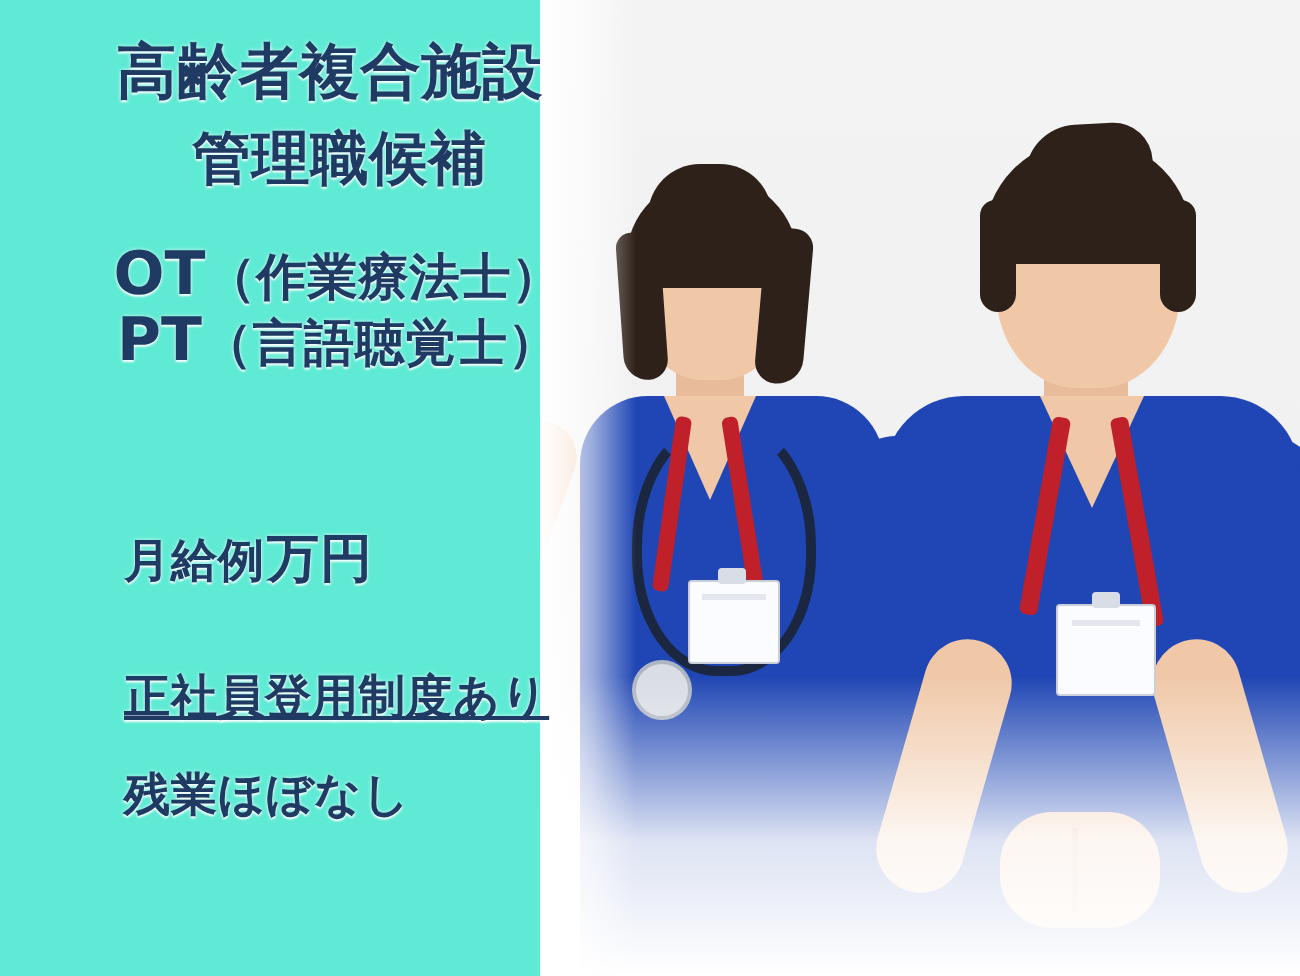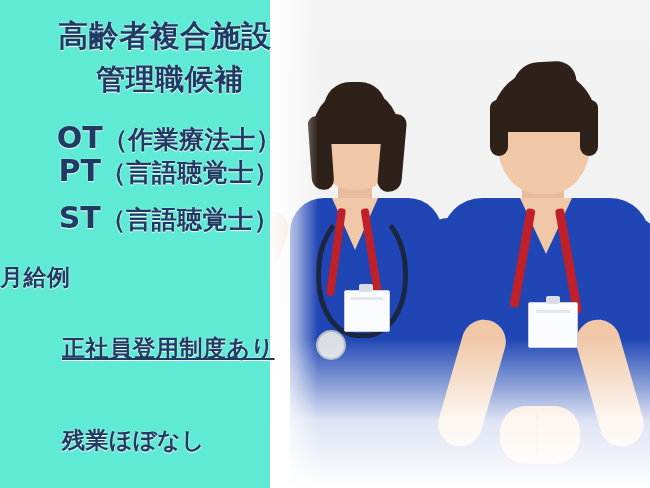--- a/index.html
+++ b/index.html
@@ -98,29 +98,29 @@
   }
   #l-head1{left:0;top:16px;width:330px;text-align:center;font-size:30px;}
   #l-head2{left:0;top:60px;width:340px;text-align:center;font-size:29px;}
   .rowline{left:0;width:338px;text-align:center;font-size:27px;}
   .rowline .abbr{font-size:30px;letter-spacing:0px;}
   .rowline .paren{font-size:25px;}
   #l-ot{top:120px;}
   #l-pt{top:153px;}
   #l-st{top:200px;}
 
-  #l-salary{left:0;top:262px;width:330px;text-align:left;box-sizing:border-box;
+  #l-salary{left:0;top:262px;width:330px;text-align:left;padding-left:62px;box-sizing:border-box;
             display:flex;align-items:baseline;}
   #l-salary .sal-label{font-size:23px;color:#1f3a63;}
   #l-salary .sal-num{font-size:49px;color:#cc1414;line-height:1;letter-spacing:-1px;
                      text-shadow:0 1px 1px rgba(255,255,255,.8);margin-left:2px;}
   #l-salary .sal-unit{font-size:26px;color:#1f3a63;margin-left:1px;}
 
   #l-note1{left:62px;top:333px;font-size:23px;text-decoration:underline;}
-  #l-note2{left:62px;top:382px;font-size:23px;margin-top:43px;}
+  #l-note2{left:62px;top:382px;font-size:23px;}
 </style>
 </head>
 <body>
 
 <div id="banner">
 
   <div class="photo">
 
     <div class="person" id="woman">
       <div class="arm" id="w-arm-up"></div>
@@ -173,26 +173,24 @@
     <div class="line" id="l-head2">管理職候補</div>
 
     <div class="line rowline" id="l-ot">
       <span class="abbr">OT</span><span class="paren">（作業療法士）</span>
     </div>
 
     <div class="line rowline" id="l-pt">
       <span class="abbr">PT</span><span class="paren">（言語聴覚士）</span>
     </div>
 
-    <div class="line rowline" id="l-st">
-      <span class="abbr">ST</span><span class="paren">（言語聴覚士）</span>
-    </div>
 
     <div class="line" id="l-salary">
       <span class="sal-label">月給例</span>
+      <span class="sal-unit">万円</span>
     </div>
 
     <div class="line" id="l-note1">正社員登用制度あり</div>
 
     <div class="line" id="l-note2">残業ほぼなし</div>
   </div>
 
 </div>
 
 </body></html>

